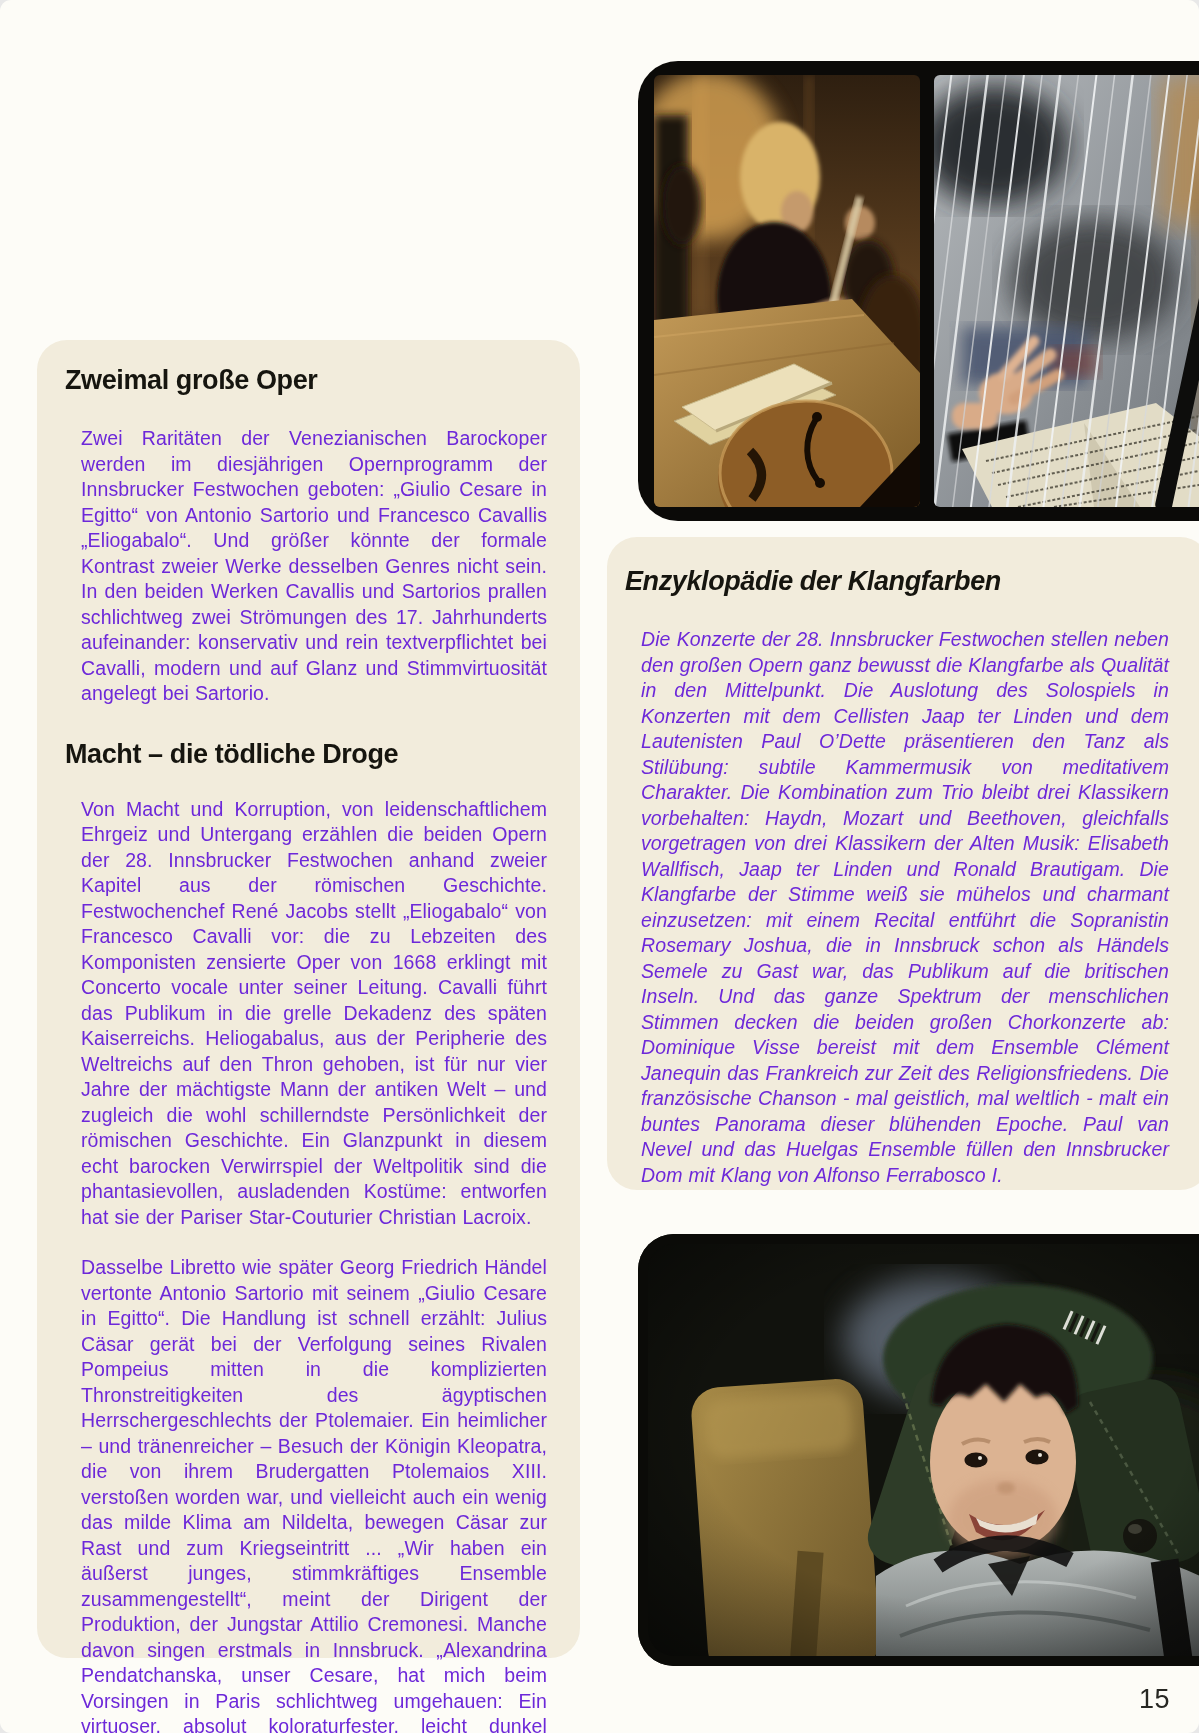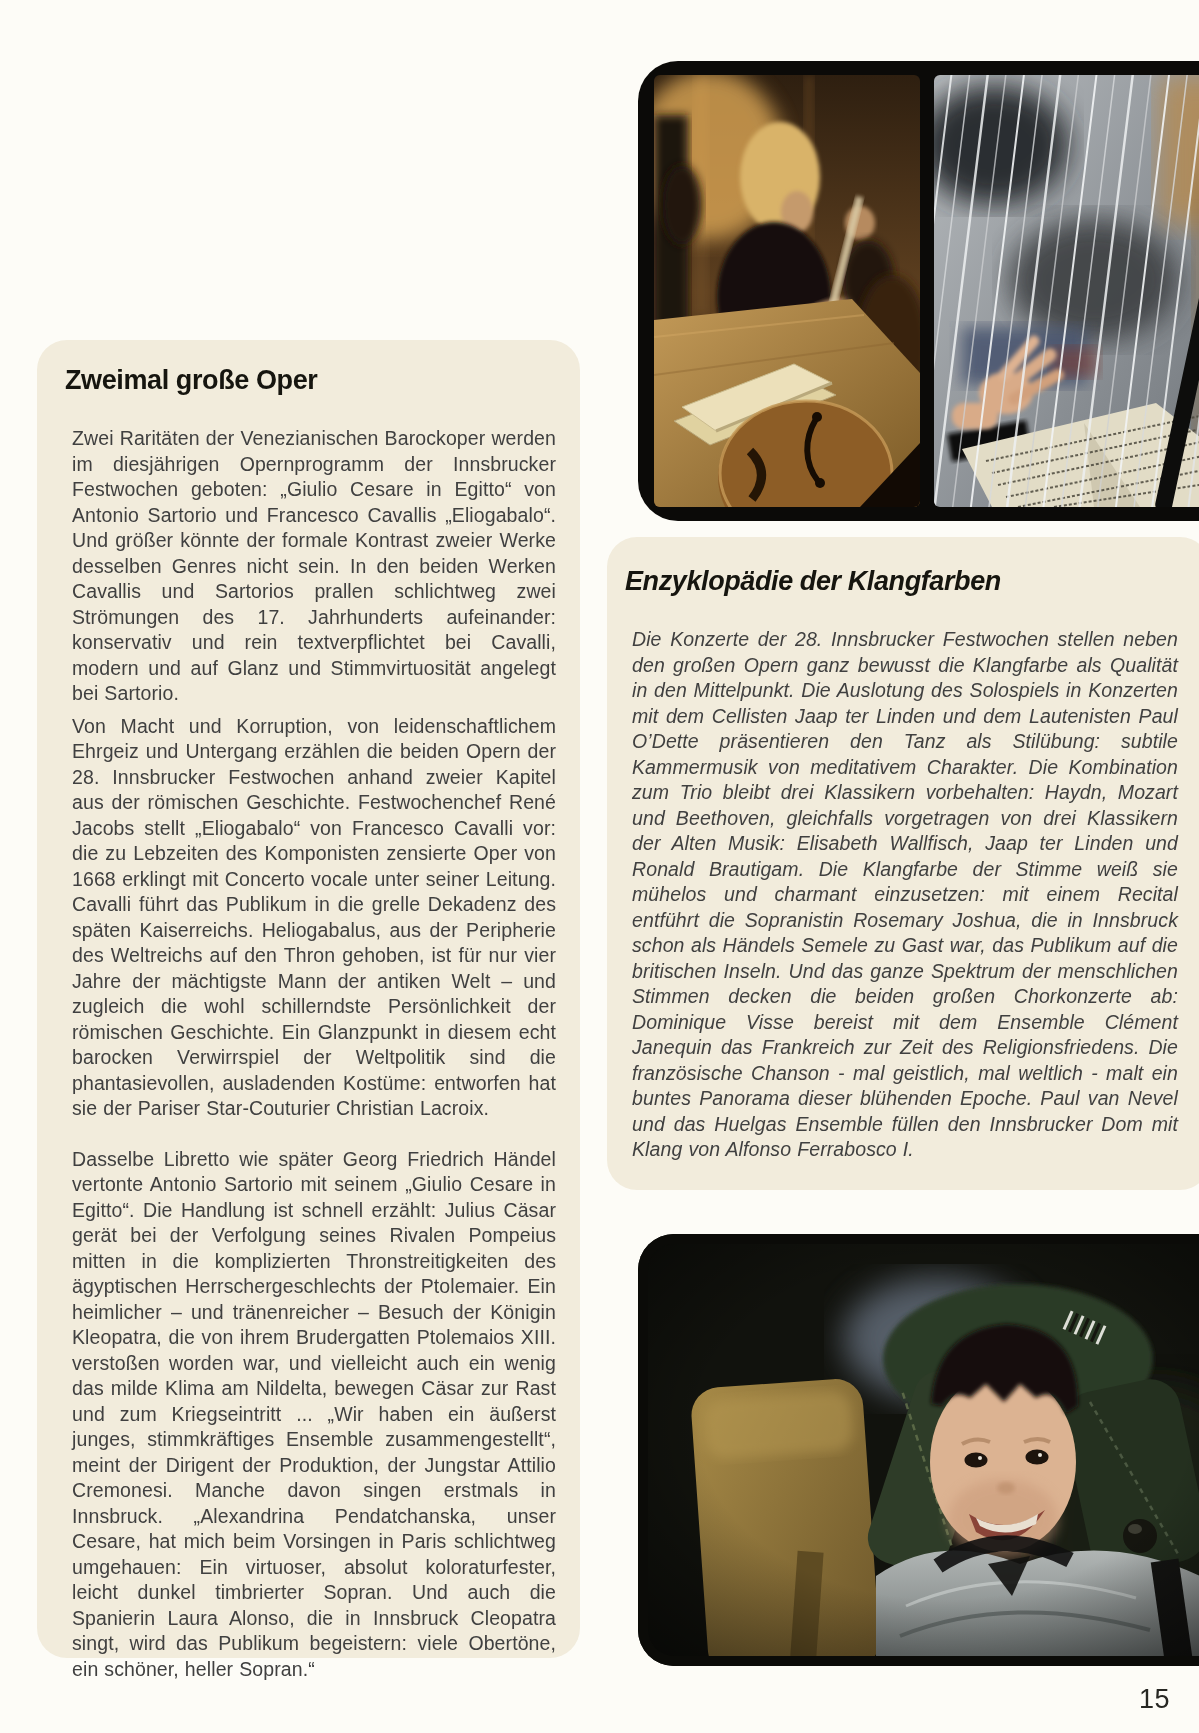--- a/index.html
+++ b/index.html
@@ -1,34 +1,35 @@
 <!DOCTYPE html>
 <html lang="de"><head>
 <meta charset="utf-8">
 <style>
   html,body{margin:0;padding:0;background:#e8e8e8;}
   .page{
     position:relative;width:1199px;height:1733px;margin:0 auto;
     background:#fdfcf7;overflow:hidden;
     font-family:"Liberation Sans","DejaVu Sans",sans-serif;
     color:#312f2a;
+    border-radius:11px;
   }
   .box{
     position:absolute;background:#f2ecdc;border-radius:30px;box-sizing:border-box;
   }
   .left-box{left:37px;top:340px;width:543px;height:1318px;padding:24px 17px 30px 28px;}
   .right-box{left:607px;top:537px;width:603px;height:653px;padding:28px 25px 20px 18px;font-style:italic;}
   .box h2{
     font-size:27px;line-height:33px;font-weight:bold;color:#16150f;
     margin:0 0 29px 0;letter-spacing:-0.4px;
   }
   .box h2.h2b{margin-top:31px;margin-bottom:26px;}
   .box p{
-    font-size:19.5px;line-height:25.5px;margin:7px;text-align:justify;
-    color:#404040;letter-spacing:0.1px;word-spacing:0.5px;
+    font-size:19.5px;line-height:25.5px;margin:16px;text-align:justify;
+    color:#6d28d9;letter-spacing:0.1px;word-spacing:0.5px;
   }
   .box p.para-gap{margin-top:25px;}
   .photo{position:absolute;overflow:hidden;}
   .top-photo{
     left:598px;top:45px;width:601px;height:460px;
     background:#0b0a08;border-radius:40px 0 0 40px;
   }
   .top-photo .panel{position:absolute;top:14px;height:432px;overflow:hidden;border-radius:6px;}
   .panel-left{left:16px;width:266px;}
   .panel-right{left:296px;width:305px;}
@@ -170,20 +171,21 @@
           <line x1="246" y1="-30" x2="246" y2="470" stroke="#eef0f1" stroke-width="2" opacity="0.85"></line>
           <line x1="282" y1="-30" x2="282" y2="470" stroke="#e4e6e8" stroke-width="2" opacity="0.8"></line>
         </g>
       </svg>
     </div>
   </figure>
 
   <section class="box left-box">
     <h2>Zweimal große Oper</h2>
     <p>Zwei Raritäten der Venezianischen Barockoper werden im diesjährigen Opernprogramm der Innsbrucker Festwochen geboten: „Giulio Cesare in Egitto“ von Antonio Sartorio und Francesco Cavallis „Eliogabalo“. Und größer könnte der formale Kontrast zweier Werke desselben Genres nicht sein. In den beiden Werken Cavallis und Sartorios prallen schlichtweg zwei Strömungen des 17. Jahrhunderts aufeinander: konservativ und rein textverpflichtet bei Cavalli, modern und auf Glanz und Stimmvirtuosität angelegt bei Sartorio.</p>
+    <h2 class="h2b">Macht – die tödliche Droge</h2>
     <p>Von Macht und Korruption, von leidenschaftlichem Ehrgeiz und Untergang erzählen die beiden Opern der 28. Innsbrucker Festwochen anhand zweier Kapitel aus der römischen Geschichte. Festwochenchef René Jacobs stellt „Eliogabalo“ von Francesco Cavalli vor: die zu Lebzeiten des Komponisten zensierte Oper von 1668 erklingt mit Concerto vocale unter seiner Leitung. Cavalli führt das Publikum in die grelle Dekadenz des späten Kaiserreichs. Heliogabalus, aus der Peripherie des Weltreichs auf den Thron gehoben, ist für nur vier Jahre der mächtigste Mann der antiken Welt – und zugleich die wohl schillerndste Persönlichkeit der römischen Geschichte. Ein Glanzpunkt in diesem echt barocken Verwirrspiel der Weltpolitik sind die phantasievollen, ausladenden Kostüme: entworfen hat sie der Pariser Star-Couturier Christian Lacroix.</p>
     <p class="para-gap">Dasselbe Libretto wie später Georg Friedrich Händel vertonte Antonio Sartorio mit seinem „Giulio Cesare in Egitto“. Die Handlung ist schnell erzählt: Julius Cäsar gerät bei der Verfolgung seines Rivalen Pompeius mitten in die komplizierten Thronstreitigkeiten des ägyptischen Herrschergeschlechts der Ptolemaier. Ein heimlicher – und tränenreicher – Besuch der Königin Kleopatra, die von ihrem Brudergatten Ptolemaios XIII. verstoßen worden war, und vielleicht auch ein wenig das milde Klima am Nildelta, bewegen Cäsar zur Rast und zum Kriegseintritt ... „Wir haben ein äußerst junges, stimmkräftiges Ensemble zusammengestellt“, meint der Dirigent der Produktion, der Jungstar Attilio Cremonesi. Manche davon singen erstmals in Innsbruck. „Alexandrina Pendatchanska, unser Cesare, hat mich beim Vorsingen in Paris schlichtweg umgehauen: Ein virtuoser, absolut koloraturfester, leicht dunkel timbrierter Sopran. Und auch die Spanierin Laura Alonso, die in Innsbruck Cleopatra singt, wird das Publikum begeistern: viele Obertöne, ein schöner, heller Sopran.“</p>
   </section>
 
   <section class="box right-box">
     <h2>Enzyklopädie der Klangfarben</h2>
     <p>Die Konzerte der 28. Innsbrucker Festwochen stellen neben den großen Opern ganz bewusst die Klangfarbe als Qualität in den Mittelpunkt. Die Auslotung des Solospiels in Konzerten mit dem Cellisten Jaap ter Linden und dem Lautenisten Paul O’Dette präsentieren den Tanz als Stilübung: subtile Kammermusik von meditativem Charakter. Die Kombination zum Trio bleibt drei Klassikern vorbehalten: Haydn, Mozart und Beethoven, gleichfalls vorgetragen von drei Klassikern der Alten Musik: Elisabeth Wallfisch, Jaap ter Linden und Ronald Brautigam. Die Klangfarbe der Stimme weiß sie mühelos und charmant einzusetzen: mit einem Recital entführt die Sopranistin Rosemary Joshua, die in Innsbruck schon als Händels Semele zu Gast war, das Publikum auf die britischen Inseln. Und das ganze Spektrum der menschlichen Stimmen decken die beiden großen Chorkonzerte ab: Dominique Visse bereist mit dem Ensemble Clément Janequin das Frankreich zur Zeit des Religionsfriedens. Die französische Chanson - mal geistlich, mal weltlich - malt ein buntes Panorama dieser blühenden Epoche. Paul van Nevel und das Huelgas Ensemble füllen den Innsbrucker Dom mit Klang von Alfonso Ferrabosco I.</p>
   </section>
 
   <figure class="photo bottom-photo">

